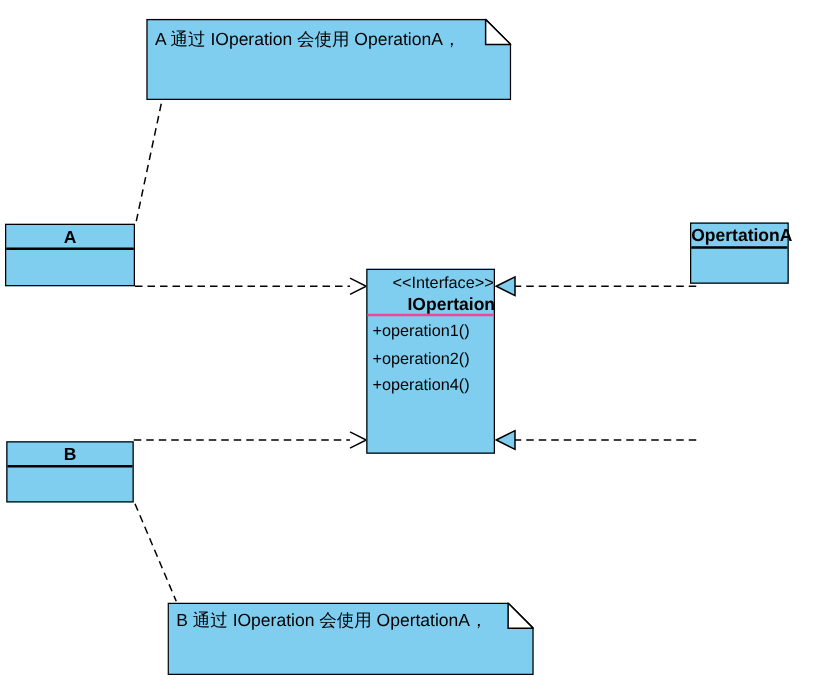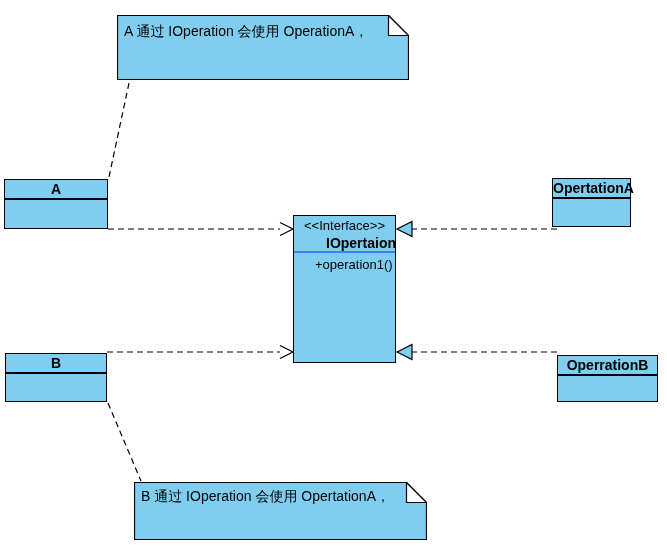--- a/index.html
+++ b/index.html
@@ -56,31 +56,31 @@
   
   .iface-box {
     position: absolute;
     left: 293px; top: 215px;
     width: 103px; height: 148px;
     background: #7FCDEF;
     border: 1px solid #000;
   }
   .iface-header {
     height: 37px;
-    border-bottom: 2px solid #3b82f6;
-    text-align: center;
+    border-bottom: 2px solid #ec4899;
+    text-align: right;
     padding-top: 2px;
   }
   .iface-stereotype { font-size: 13px; line-height: 16px; }
   .iface-name { font-size: 14px; font-weight: bold; line-height: 18px; padding-left: 32px; }
   .iface-methods { padding-top: 1px; }
   .iface-method {
     font-size: 13px;
     line-height: 21.5px;
-    padding-left: 21px;
+    padding-left: 4px;
     white-space: nowrap;
   }
 </style>
 </head>
 <body>
 
 <div class="canvas">
 
   <svg class="overlay" viewBox="0 0 667 549">
 
@@ -138,26 +138,24 @@
     <div class="body"></div>
   </div>
 
   <div class="iface-box">
     <div class="iface-header">
       <div class="iface-stereotype">&lt;&lt;Interface&gt;&gt;</div>
       <div class="iface-name">IOpertaion</div>
     </div>
     <div class="iface-methods">
       <div class="iface-method">+operation1()</div>
+      <div class="iface-method">+operation2()</div>
+      <div class="iface-method">+operation4()</div>
     </div>
   </div>
 
   <div class="class-box" style="left:532px; top:178px; width:79px; height:49px;margin-left:20px;">
     <div class="title">OpertationA</div>
     <div class="body"></div>
   </div>
 
-  <div class="class-box" style="left:557px; top:355px; width:101px; height:47px;">
-    <div class="title">OperrationB</div>
-    <div class="body"></div>
-  </div>
 
 </div>
 
 </body></html>

